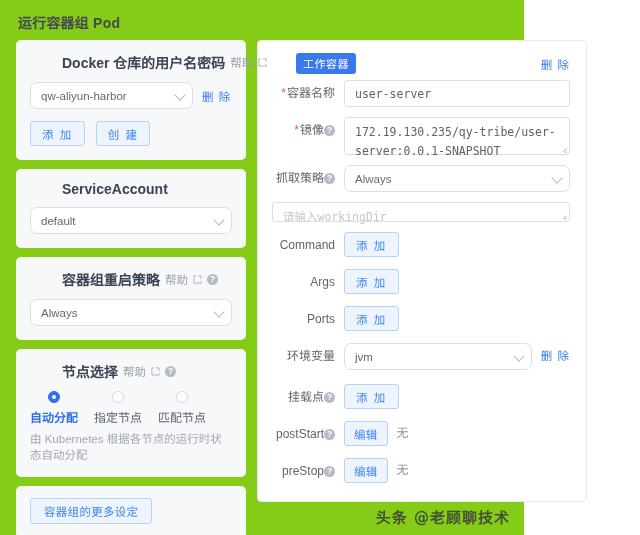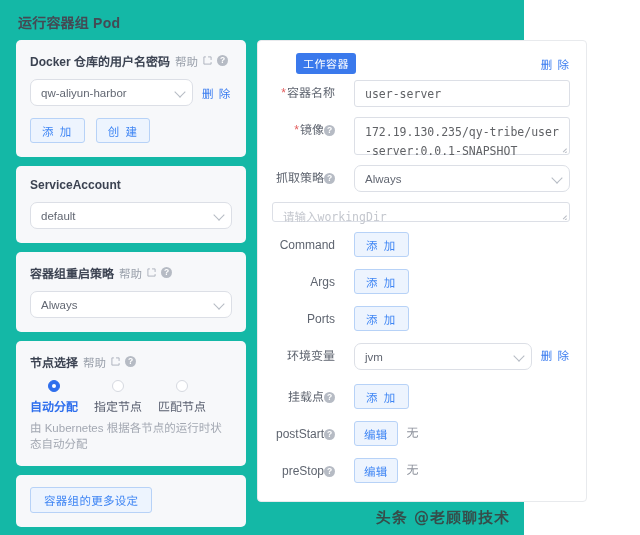--- a/index.html
+++ b/index.html
@@ -13,21 +13,21 @@
     overflow: hidden;
     font-family: "Liberation Sans", "DejaVu Sans", sans-serif;
     color: #333333;
     -webkit-font-smoothing: antialiased;
   }
 
   .page {
     position: relative;
     width: 524px;
     height: 535px;
-    background: #14b8a6;
+    background: #84cc16;
     box-sizing: border-box;
   }
 
   
   .page-title {
     position: absolute;
     left: 18px;
     top: 12px;
     font-size: 14px;
     font-weight: 700;
@@ -65,23 +65,24 @@
   }
 
   .card-head {
     display: flex;
     align-items: center;
     gap: 5px;
     margin-bottom: 10px;
     white-space: nowrap;
   }
   .card-title {
-    font-size: 12px;
+    font-size: 14px;
     font-weight: 700;
     color: #3c4352;
+    margin-left: 32px;
   }
   .help-link {
     font-size: 11.5px;
     color: #9aa0ab;
     text-decoration: none;
   }
   .ext-icon {
     display: inline-block;
     width: 9px;
     height: 9px;
@@ -276,21 +277,20 @@
     padding: 2px 7px 3px 7px;
     border-radius: 3px;
     letter-spacing: .5px;
     margin-left: 24px;
   }
 
   .frow {
     display: flex;
     align-items: flex-start;
     margin-bottom: 10px;
-    gap: 10px;
   }
   .flabel {
     width: 72px;
     flex: none;
     text-align: right;
     padding-right: 9px;
     box-sizing: border-box;
     font-size: 12px;
     color: #5e646f;
     line-height: 27px;

